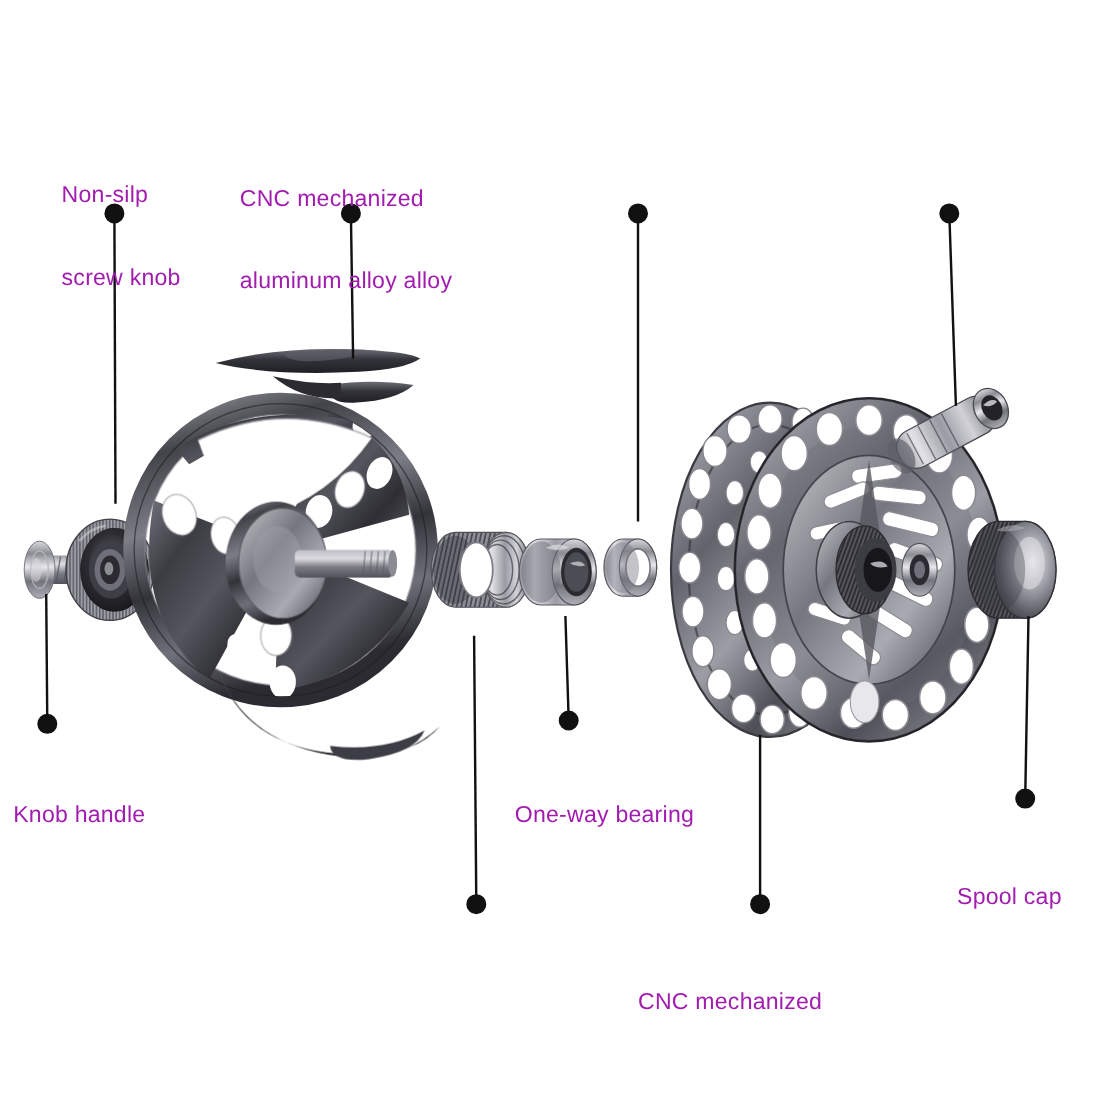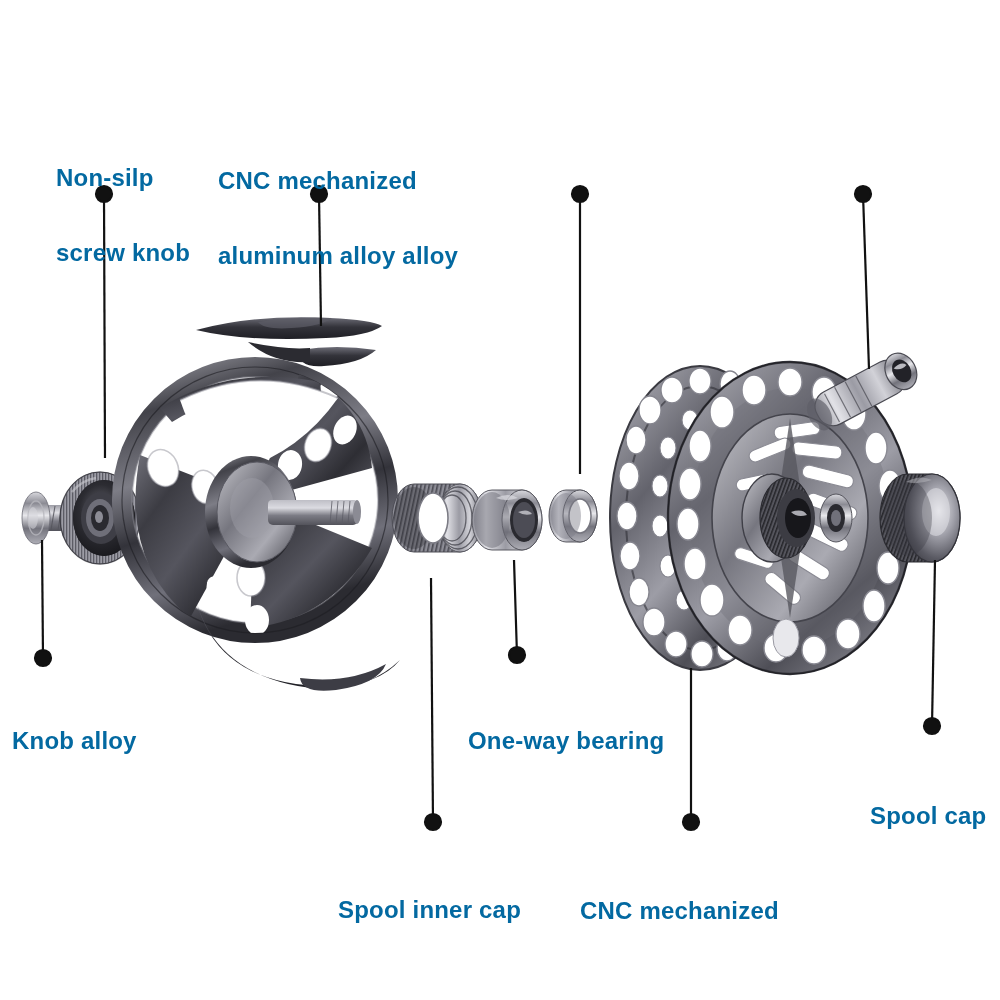--- a/index.html
+++ b/index.html
@@ -15,24 +15,24 @@
     position: relative;
     width: 1000px;
     height: 1000px;
     background: #ffffff;
     overflow: hidden;
   }
   
   .label {
     position: absolute;
     font-family: "Liberation Sans", sans-serif;
-    font-weight: bold;
-    font-size: 24px;
+    font-weight: normal;
+    font-size: 21px;
     line-height: 25px;
-    color: #0369a1;
+    color: #a21caf;
     letter-spacing: 0.2px;
     white-space: pre;
   }
   
   .leader-svg {
     position: absolute;
     left: 0;
     top: 0;
     width: 1000px;
     height: 1000px;
@@ -427,30 +427,27 @@
   </div>
 
   <div class="label" style="left:218px; top:118px;">
     <div>CNC mechanized</div>
     <div>aluminum alloy alloy</div>
   </div>
 
 
 
   <div class="label" style="left:12px; top:678px;">
-    <div>Knob alloy</div>
+    <div>Knob handle</div>
   </div>
 
   <div class="label" style="left:468px; top:678px;">
     <div>One-way bearing</div>
   </div>
 
-  <div class="label" style="left:338px; top:847px;">
-    <div>Spool inner cap</div>
-  </div>
 
   <div class="label" style="left:580px; top:848px;">
     <div>CNC mechanized</div>
   </div>
 
   <div class="label" style="left:870px; top:753px;">
     <div>Spool cap</div>
   </div>
 
 </div>

